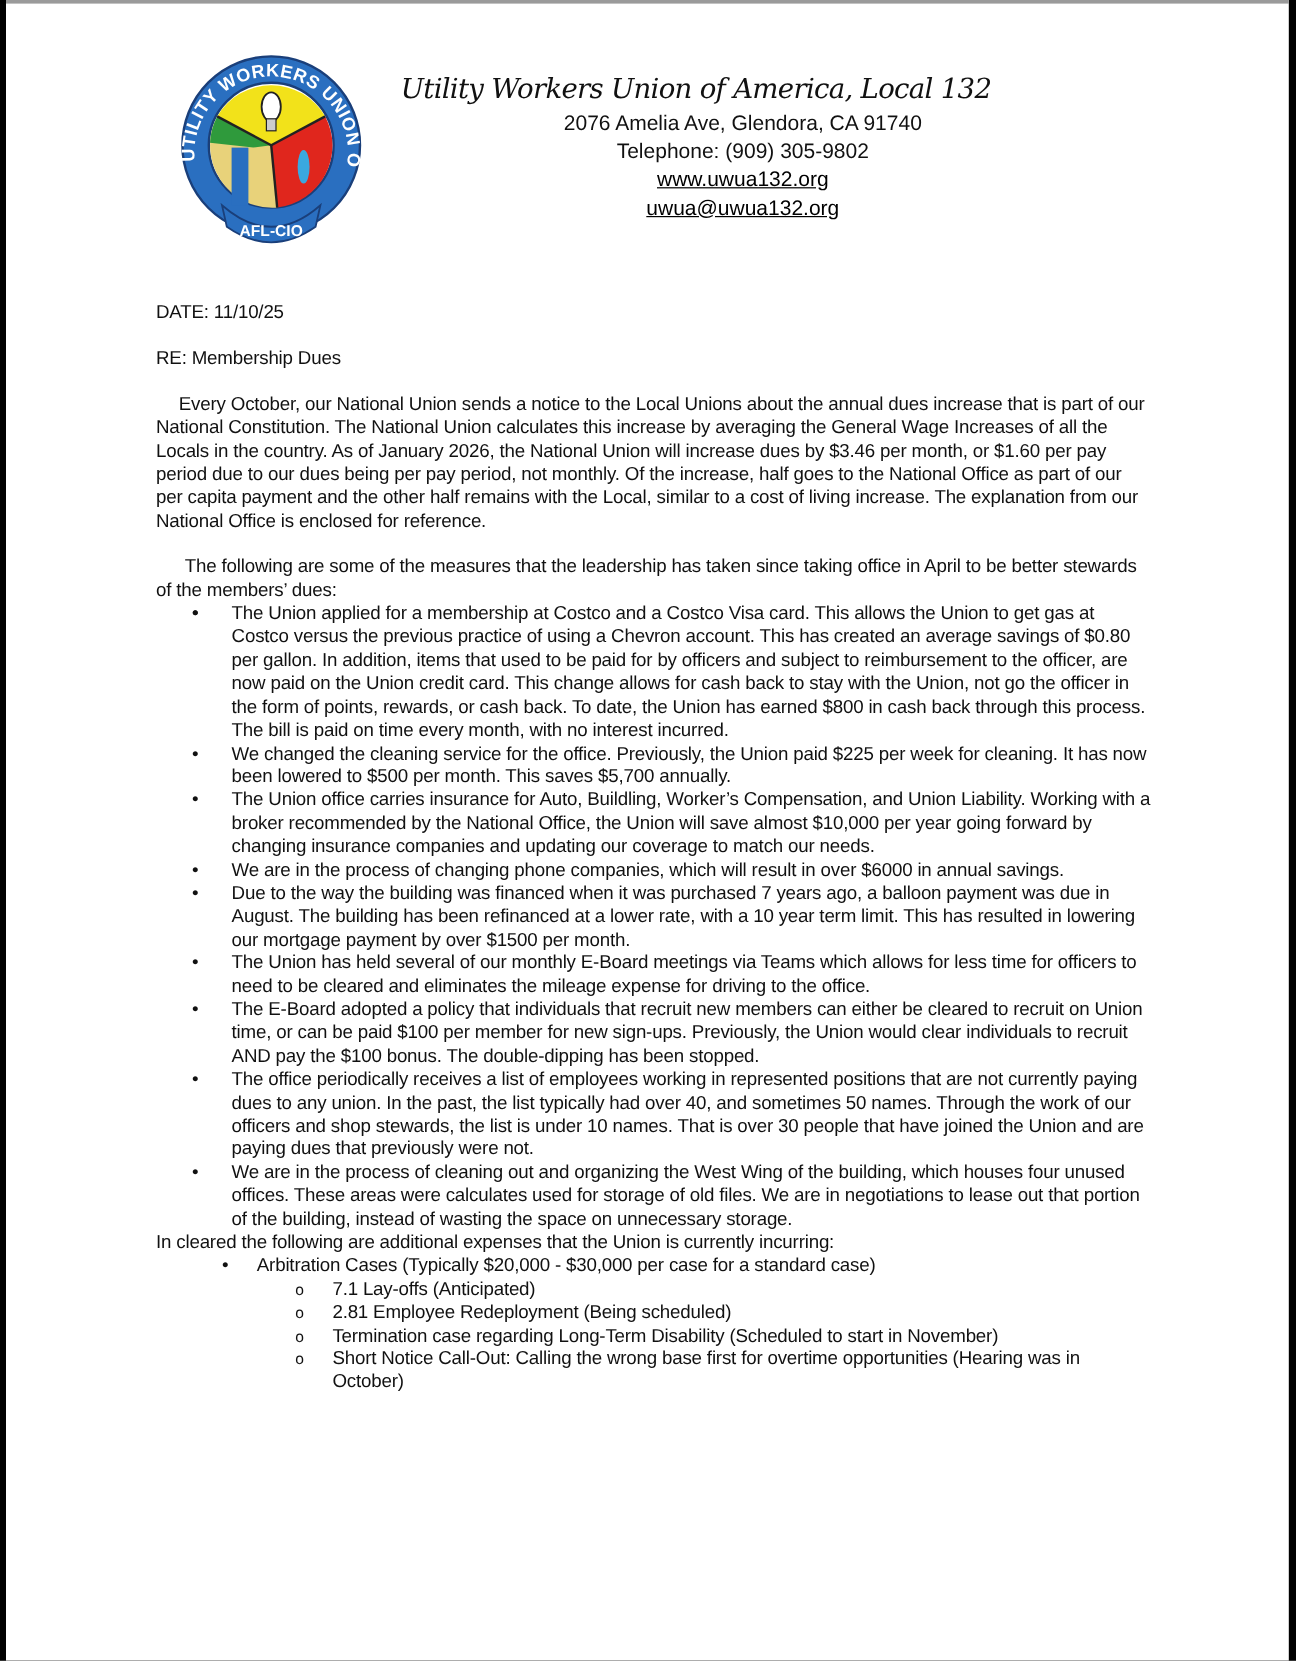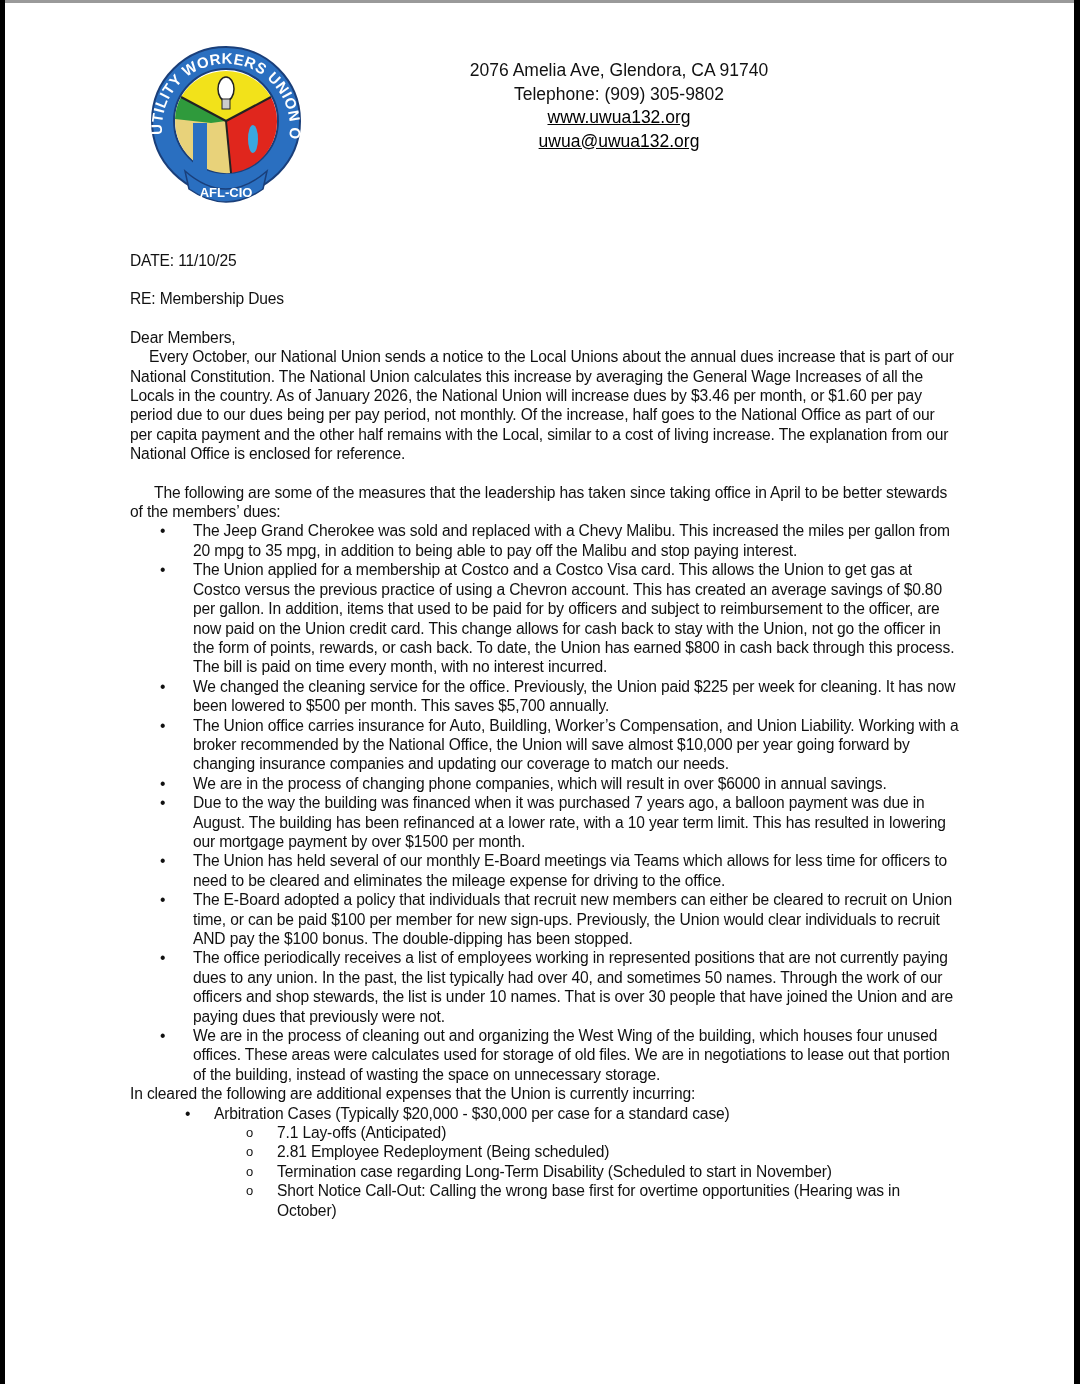--- a/index.html
+++ b/index.html
@@ -88,35 +88,35 @@
       <path id="ringBot" d="M40 125 A62 62 0 0 0 130 125"></path>
     </defs>
     <text font-family="Liberation Sans, sans-serif" font-size="15" font-weight="bold" fill="#fff" letter-spacing="0.5">
       <textPath href="#ringTop" startOffset="2%">UTILITY WORKERS UNION OF AMERICA</textPath>
     </text>
     <path d="M44 132 Q85 168 126 132 L122 150 Q85 176 48 150 Z" fill="#2a6fc0" stroke="#1a3f7a" stroke-width="1.5"></path>
     <text x="85" y="158" text-anchor="middle" font-family="Liberation Sans, sans-serif" font-size="13" font-weight="bold" fill="#fff">AFL-CIO</text>
   </svg>
 
   <div class="letterhead">
+    <div class="org-name">Utility Workers Union of America, Local 132</div>
     <div class="addr-line">2076 Amelia Ave, Glendora, CA 91740</div>
     <div class="addr-line">Telephone: (909) 305-9802</div>
     <div class="addr-line"><a>www.uwua132.org</a></div>
     <div class="addr-line"><a>uwua@uwua132.org</a></div>
   </div>
 
   <div class="body-text">
     <p class="date">DATE:  11/10/25</p>
     <p class="re">RE:  Membership Dues</p>
-    <p>Dear Members,</p>
     <p class="indent">Every October, our National Union sends a notice to the Local Unions about the annual dues increase that is part of our National Constitution.  The National Union calculates this increase by averaging the General Wage Increases of all the Locals in the country.  As of January 2026, the National Union will increase dues by $3.46 per month, or $1.60 per pay period due to our dues being per pay period, not monthly.  Of the increase, half goes to the National Office as part of our per capita payment and the other half remains with the Local, similar to a cost of living increase.  The explanation from our National Office is enclosed for reference.</p>
     <p class="para2">The following are some of the measures that the leadership has taken since taking office in April to be better stewards of the members’ dues:</p>
 
     <ul class="measures">
-      <li><span class="bullet">•</span><span>The Jeep Grand Cherokee was sold and replaced with a Chevy Malibu.  This increased the miles per gallon from 20 mpg to 35 mpg, in addition to being able to pay off the Malibu and stop paying interest.</span></li>
+      <li><span class="bullet">•</span></li>
       <li><span class="bullet">•</span><span>The Union applied for a membership at Costco and a Costco Visa card.  This allows the Union to get gas at Costco versus the previous practice of using a Chevron account.  This has created an average savings of $0.80 per gallon.  In addition, items that used to be paid for by officers and subject to reimbursement to the officer, are now paid on the Union credit card.  This change allows for cash back to stay with the Union, not go the officer in the form of points, rewards, or cash back.  To date, the Union has earned $800 in cash back through this process.  The bill is paid on time every month, with no interest incurred.</span></li>
       <li><span class="bullet">•</span><span>We changed the cleaning service for the office.  Previously, the Union paid $225 per week for cleaning.  It has now been lowered to $500 per month.  This saves $5,700 annually.</span></li>
       <li><span class="bullet">•</span><span>The Union office carries insurance for Auto, Buildling, Worker’s Compensation, and Union Liability.  Working with a broker recommended by the National Office, the Union will save almost $10,000 per year going forward by changing insurance companies and updating our coverage to match our needs.</span></li>
       <li><span class="bullet">•</span><span>We are in the process of changing phone companies, which will result in over $6000 in annual savings.</span></li>
       <li><span class="bullet">•</span><span>Due to the way the building was financed when it was purchased 7 years ago, a balloon payment was due in August.  The building has been refinanced at a lower rate, with a 10 year term limit.  This has resulted in lowering our mortgage payment by over $1500 per month.</span></li>
       <li><span class="bullet">•</span><span>The Union has held several of our monthly E-Board meetings via Teams which allows for less time for officers to need to be cleared and eliminates the mileage expense for driving to the office.</span></li>
       <li><span class="bullet">•</span><span>The E-Board adopted a policy that individuals that recruit new members can either be cleared to recruit on Union time, or can be paid $100 per member for new sign-ups.  Previously, the Union would clear individuals to recruit AND pay the $100 bonus.  The double-dipping has been stopped.</span></li>
       <li><span class="bullet">•</span><span>The office periodically receives a list of employees working in represented positions that are not currently paying dues to any union.  In the past, the list typically had over 40, and sometimes 50 names.  Through the work of our officers and shop stewards, the list is under 10 names.  That is over 30 people that have joined the Union and are paying dues that previously were not.</span></li>
       <li><span class="bullet">•</span><span>We are in the process of cleaning out and organizing the West Wing of the building, which houses four unused offices.  These areas were calculates used for storage of old files.  We are in negotiations to lease out that portion of the building, instead of wasting the space on unnecessary storage.</span></li>
     </ul>

